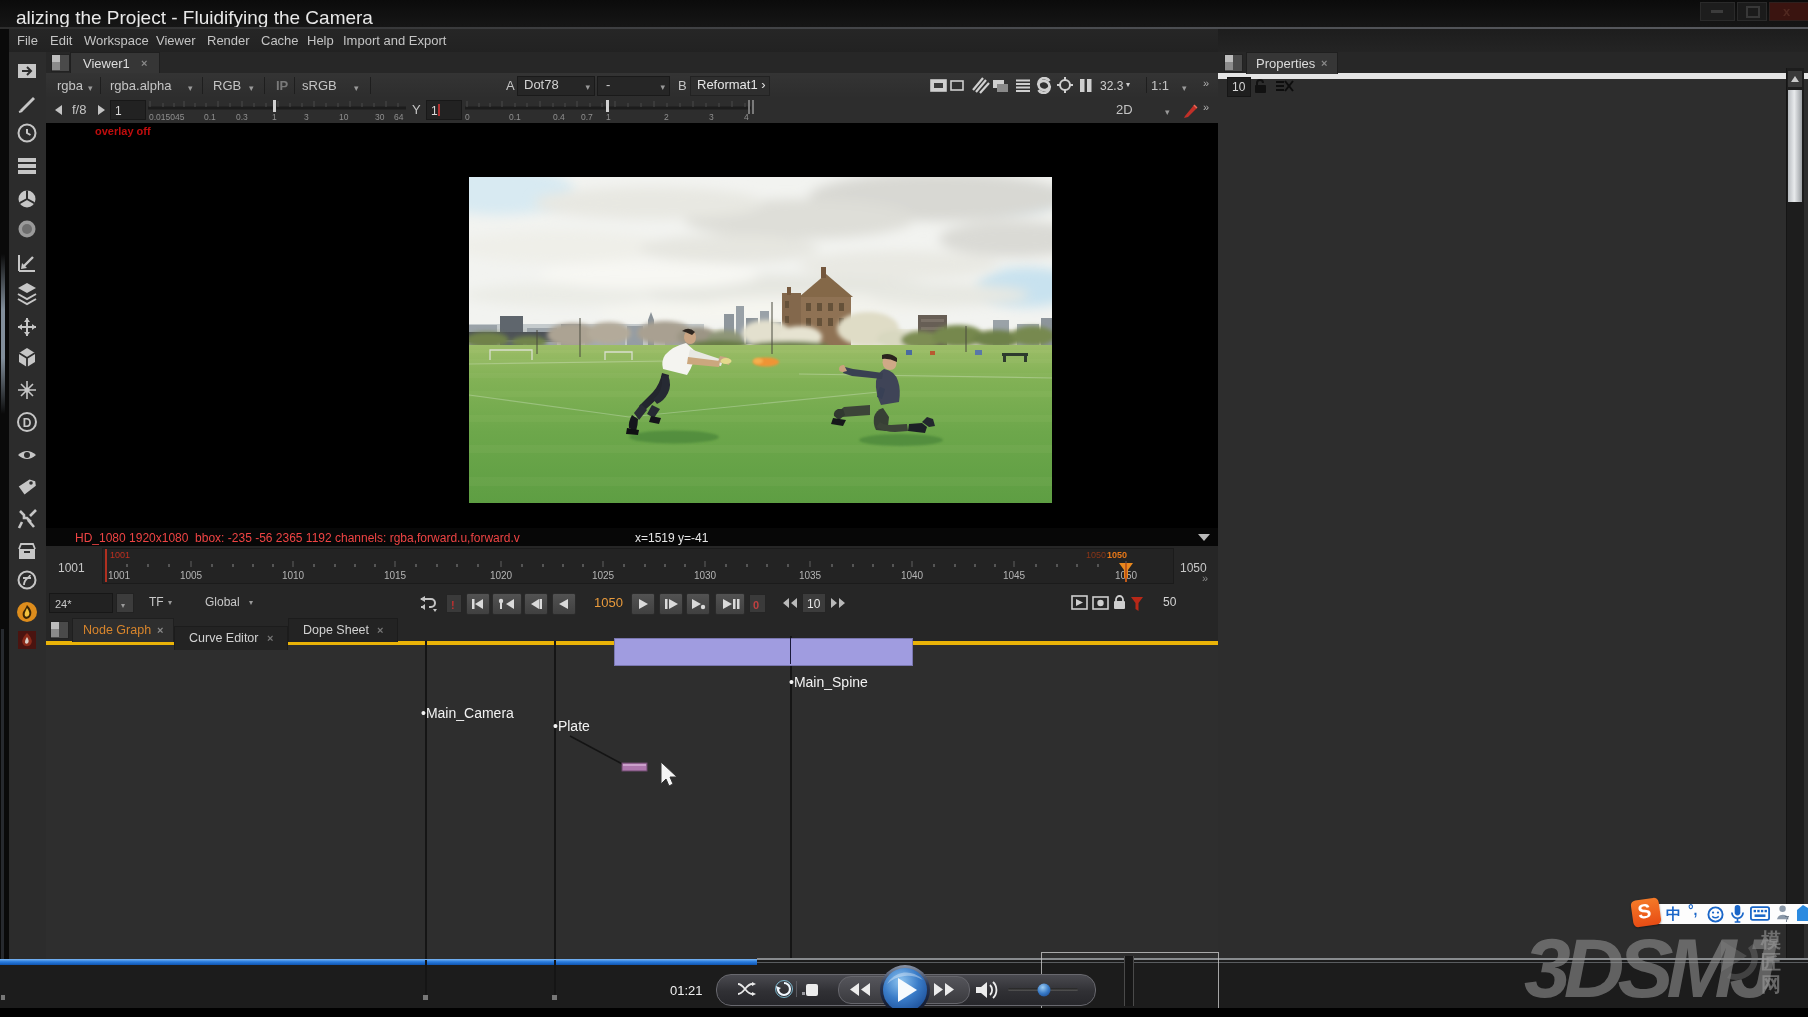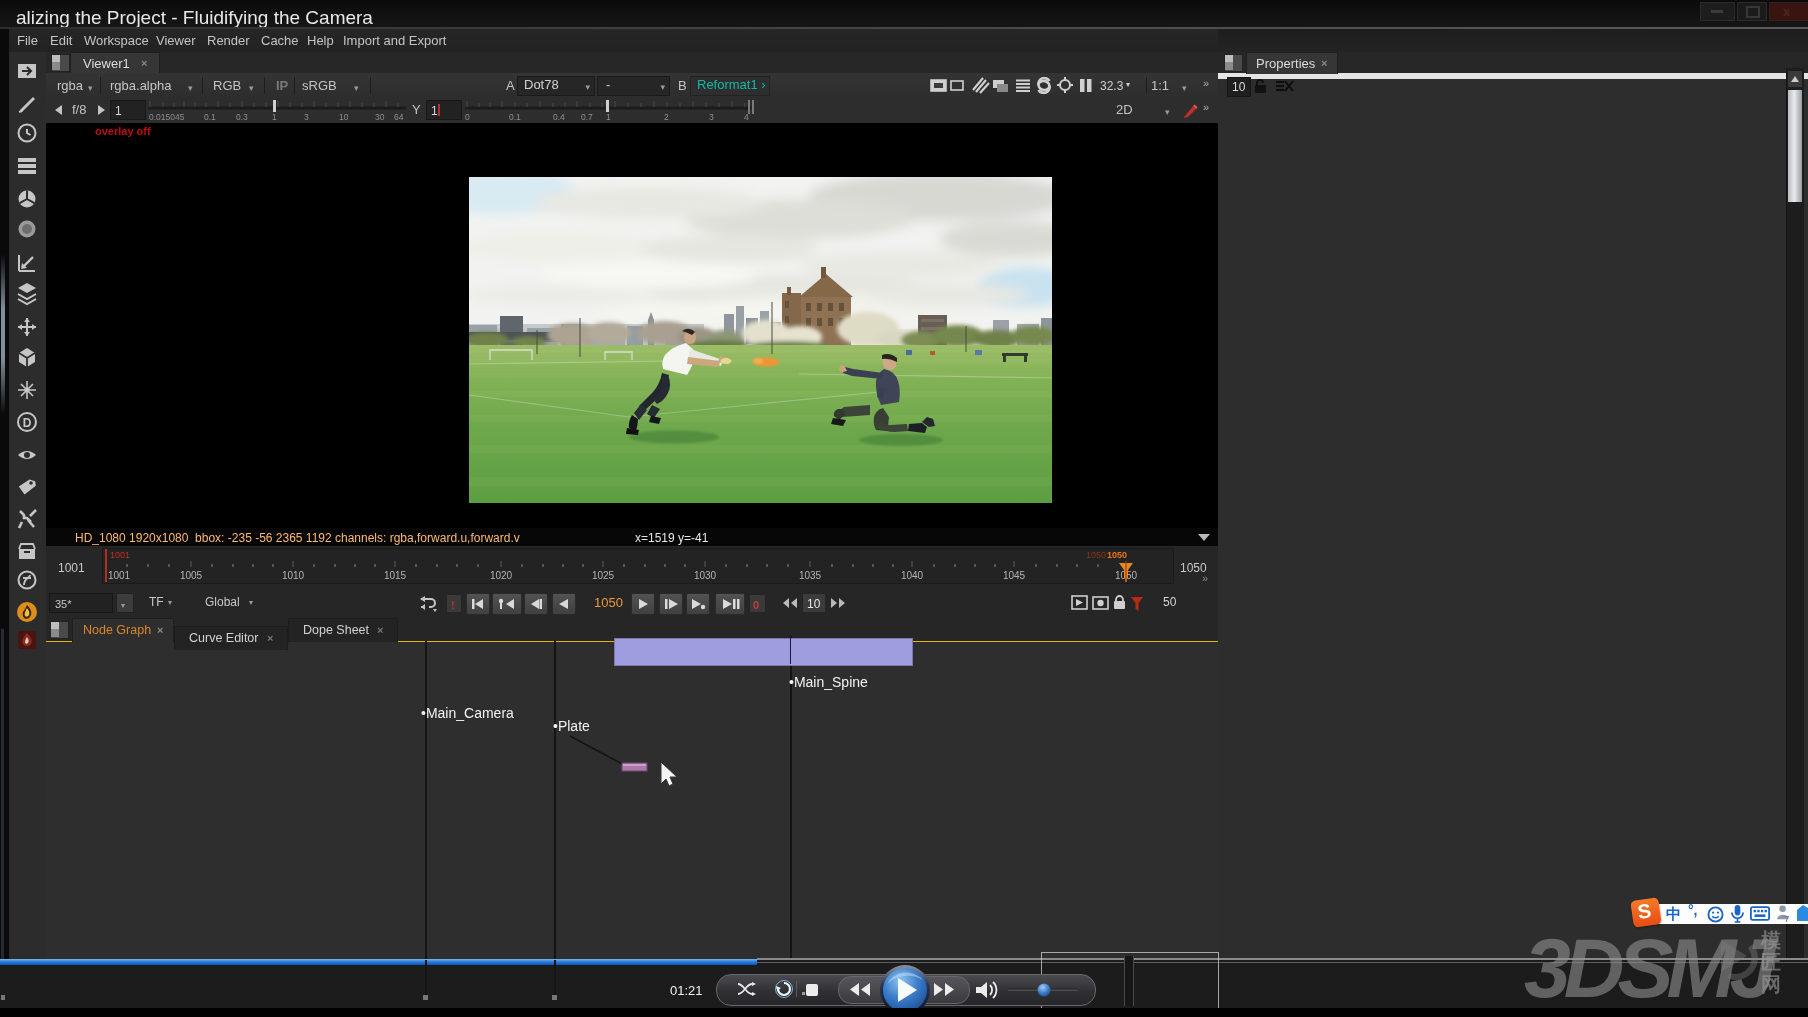--- a/index.html
+++ b/index.html
@@ -176,21 +176,21 @@
     <div class="abs" style="left:218px;top:4px;width:1px;height:17px;background:#1e1e1e;"></div>
     <div class="abs" style="left:230px;top:5px;color:#7a7a7a;font-size:13px;font-weight:bold;">IP</div>
     <div class="abs" style="left:248px;top:4px;width:1px;height:17px;background:#1e1e1e;"></div>
     <div class="abs txt" style="left:256px;top:5px;">sRGB</div>
       <div class="abs" style="left:308px;top:10px;">▾</div>
     <div class="abs" style="left:324px;top:4px;width:1px;height:17px;background:#1e1e1e;"></div>
     <div class="abs txt" style="left:460px;top:5px;">A</div>
     <div class="abs" style="left:471px;top:3px;width:76px;height:18px;background:#262626;border:1px solid #1a1a1a;"><span style="color:#d2d2d2;font-size:13px;margin-left:6px;">Dot78</span><span style="position:absolute;right:4px;top:5px;">▾</span></div>
     <div class="abs" style="left:551px;top:3px;width:71px;height:18px;background:#262626;border:1px solid #1a1a1a;"><span style="color:#d2d2d2;font-size:13px;margin-left:8px;">-</span><span style="position:absolute;right:4px;top:5px;">▾</span></div>
     <div class="abs txt" style="left:632px;top:5px;">B</div>
-    <div class="abs" style="left:644px;top:3px;width:78px;height:18px;background:#2e2e2e;border:1px solid #222;"><span style="color:#14b8a6;font-size:13px;margin-left:6px;">Reformat1 ›</span></div>
+    <div class="abs" style="left:644px;top:3px;width:78px;height:18px;background:#2e2e2e;border:1px solid #222;"><span style="color:#e5e5e5;font-size:13px;margin-left:6px;">Reformat1 ›</span></div>
     <svg class="abs" style="left:884px;top:4px;" width="216" height="17" viewBox="0 0 216 17">
       <g stroke="#cfcfcf" fill="none" stroke-width="1.6">
         <rect x="1" y="3" width="15" height="11" fill="#cfcfcf"></rect>
           <rect x="4" y="6" width="9" height="5" fill="#3a3a3a" stroke="none"></rect>
         <rect x="21" y="4" width="12" height="9"></rect>
         <g transform="translate(43,0)">
             <path d="M0 13 L10 1 M3 15 L13 3 M7 16 L16 6" stroke-width="2.2"></path>
           </g>
         <g transform="translate(63,0)">
             <rect x="0" y="3" width="11" height="8" fill="#cfcfcf" stroke="none"></rect>
@@ -493,21 +493,21 @@
   <path d="M414 231 q-7 2 -9 9 q-1 8 2 13 l10 1 q3 -7 3 -14 z" fill="#373f35"></path>
   <path d="M407 250 q9 5 19 5 l13 -1 l-1 -7 l-16 1 q-8 0 -11 -3 z" fill="#3c4438"></path>
   <path d="M440 247 l13 -1 l5 4 l-2 6 l-17 -2 z" fill="#1c2026"></path>
   <path d="M453 245 l7 5 l6 -1 l-2 -7 l-6 -2 z" fill="#23272e"></path>
  </g>
 </svg>
     </div>
   </div>
 
   <div class="abs" style="left:0;top:476px;width:1172px;height:18px;background:#070707;">
-    <div class="abs" style="left:29px;top:3px;color:#fdba74;font-size:12px;white-space:nowrap;">HD_1080 1920x1080&nbsp; bbox: -235 -56 2365 1192 channels: rgba,forward.u,forward.v</div>
+    <div class="abs" style="left:29px;top:3px;color:#ef4444;font-size:12px;white-space:nowrap;">HD_1080 1920x1080&nbsp; bbox: -235 -56 2365 1192 channels: rgba,forward.u,forward.v</div>
     <div class="abs" style="left:589px;top:3px;color:#e6e6e6;font-size:12px;">x=1519 y=-41</div>
     <div class="abs" style="left:1152px;top:6px;width:0;height:0;border-left:6px solid transparent;border-right:6px solid transparent;border-top:7px solid #b9b9b9;"></div>
   </div>
 
   <div class="abs" style="left:0;top:494px;width:1172px;height:44px;background:#262626;" id="timeline">
     <div class="abs" style="left:12px;top:15px;color:#c8c8c8;font-size:12px;">1001</div>
     <div class="abs" style="left:56px;top:2px;width:1070px;height:34px;background:#232323;border:1px solid #1b1b1b;"></div>
     <svg class="abs" style="left:56px;top:2px;" width="1070" height="42" viewBox="0 0 1070 42">
       <g stroke="#5a5a5a" stroke-width="1.2"></g>
       <g font-family="Liberation Sans" font-size="10" fill="#b4b4b4" text-anchor="middle" id="tlabels">
@@ -582,21 +582,21 @@
       <text x="984" y="10" font-family="Liberation Sans" font-size="9" fill="#8a3618">1050</text>
       <text x="1005" y="10" font-family="Liberation Sans" font-size="9" fill="#e87818" font-weight="bold">1050</text>
       <path d="M1017 15 h14 l-5 7 v8 h-4 v-8 z" fill="#e8881e"></path>
       <rect x="1023" y="15" width="2" height="19" fill="#c05818"></rect>
     </svg>
     <div class="abs" style="left:1134px;top:15px;color:#c8c8c8;font-size:12px;">1050</div>
     <div class="abs" style="left:1156px;top:26px;color:#8a8a8a;font-size:11px;">»</div>
   </div>
 
   <div class="abs" style="left:0;top:538px;width:1172px;height:28px;background:#262626;" id="transport">
-    <div class="abs" style="left:3px;top:3px;width:62px;height:18px;background:#222;border:1px solid #171717;"><span style="color:#c8c8c8;font-size:11px;margin-left:5px;">35*</span></div>
+    <div class="abs" style="left:3px;top:3px;width:62px;height:18px;background:#222;border:1px solid #171717;"><span style="color:#c8c8c8;font-size:11px;margin-left:5px;">24*</span></div>
     <div class="abs" style="left:70px;top:3px;width:16px;height:18px;background:#3c3c3c;border:1px solid #222;"><span style="color:#9a9a9a;font-size:8px;margin-left:4px;">▾</span></div>
     <div class="abs" style="left:103px;top:5px;color:#c8c8c8;font-size:12px;">TF</div>
       <div class="abs" style="left:122px;top:8px;color:#9a9a9a;font-size:8px;">▾</div>
     <div class="abs" style="left:159px;top:5px;color:#c8c8c8;font-size:12px;">Global</div>
       <div class="abs" style="left:203px;top:8px;color:#9a9a9a;font-size:8px;">▾</div>
     <svg class="abs" style="left:371px;top:4px;" width="22" height="18" viewBox="0 0 22 18">
         <path d="M4 5 h10 a4 4 0 0 1 0 8 h-2 M8 13 h-4" stroke="#c4c4c4" stroke-width="2" fill="none"></path>
         <path d="M8 2 l-5 3 5 3 z M8 10 l-4 3 4 3 z" fill="#c4c4c4"></path>
         <path d="M16 15 l4 0 -2 3 z" fill="#c4c4c4"></path>
       </svg>
@@ -649,21 +649,21 @@
         <circle cx="29.5" cy="8" r="3.2" fill="#cfcfcf"></circle>
       <rect x="43" y="6" width="11" height="8" rx="1" fill="#cfcfcf"></rect>
         <path d="M45 6 v-1.5 a3.5 3.5 0 0 1 7 0 V6" fill="none" stroke="#cfcfcf" stroke-width="1.8"></path>
       <path d="M60 2 h12 l-4.5 6 v8 l-3 -2 v-6 z" fill="#b82818"></path>
     </svg>
     <div class="abs" style="left:1117px;top:5px;color:#d4d4d4;font-size:12px;">50</div>
   </div>
 </div>
 
 <div class="abs" style="left:46px;top:618px;width:1172px;height:342px;background:#2e2e2e;" id="nodepanel">
-  <div class="abs" style="left:0;top:0;width:1172px;height:23px;background:#262626;border-bottom:1px solid #eab308;">
+  <div class="abs" style="left:0;top:0;width:1172px;height:23px;background:#262626;border-bottom:4px solid #eab308;">
     <div class="abs" style="left:4px;top:3px;width:17px;height:16px;background:#4a4a4a;border:1px solid #222;">
       <div class="abs" style="left:0px;top:0px;width:8px;height:7px;background:#bdbdbd;"></div>
       <div class="abs" style="left:0px;top:7px;width:8px;height:8px;background:#8b8b8b;"></div>
     </div>
     <div class="abs" style="left:26px;top:0;width:100px;height:23px;background:#2e2e2e;border:1px solid #1f1f1f;border-bottom:none;">
       <div class="abs" style="left:10px;top:4px;color:#d8852c;font-size:12.5px;">Node Graph</div>
       <div class="abs" style="left:84px;top:5px;color:#8a8a8a;font-size:11px;font-weight:bold;">×</div>
     </div>
     <div class="abs" style="left:128px;top:8px;width:112px;height:23px;background:#232323;border:1px solid #1c1c1c;border-bottom:none;">
       <div class="abs" style="left:14px;top:4px;color:#d2d2d2;font-size:12.5px;">Curve Editor</div>

